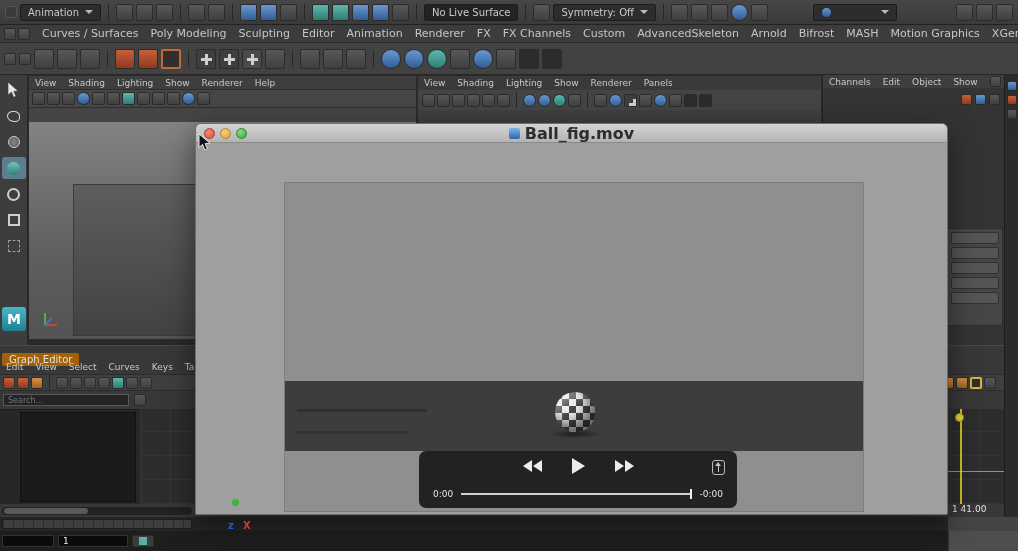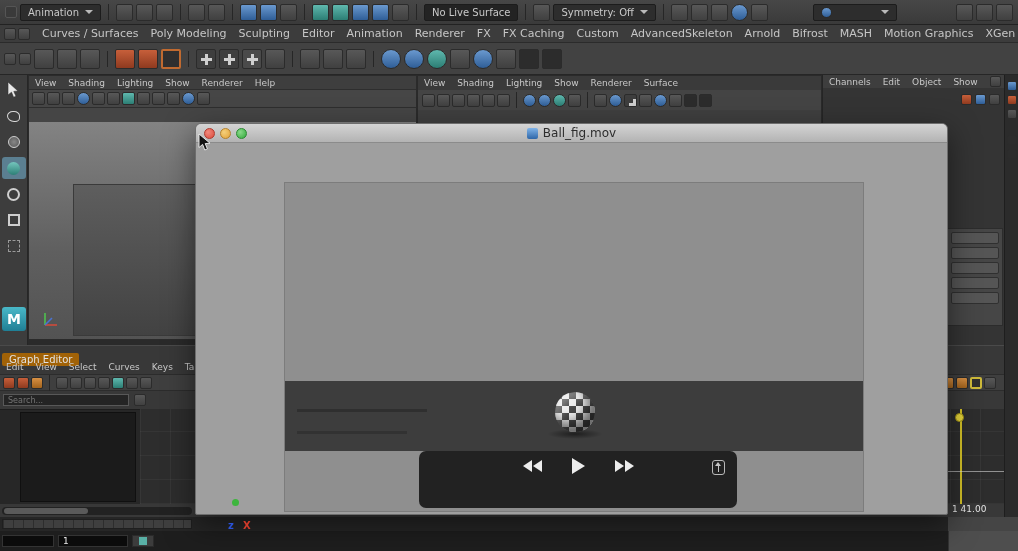--- a/index.html
+++ b/index.html
@@ -95,21 +95,21 @@
   <div class="a row" data-name="shelf-tabs" style="left:0;top:25px;width:1018px;height:18px;background:#3c3c3c;border-bottom:1px solid #2b2b2b;padding-left:4px;">
     <span class="ic s12" data-name="shelf-collapse-icon" style="margin-right:2px;"></span>
     <span class="ic s12" data-name="shelf-menu-icon" style="margin-right:6px;"></span>
     <span class="tab" data-name="shelf-tab-curves-surfaces">Curves / Surfaces</span>
     <span class="tab" data-name="shelf-tab-poly-modeling">Poly Modeling</span>
     <span class="tab" data-name="shelf-tab-sculpting">Sculpting</span>
     <span class="tab" data-name="shelf-tab-rigging">Editor</span>
     <span class="tab" data-name="shelf-tab-animation">Animation</span>
     <span class="tab" data-name="shelf-tab-rendering">Renderer</span>
     <span class="tab" data-name="shelf-tab-fx">FX</span>
-    <span class="tab" data-name="shelf-tab-fx-caching">FX Caching</span>
+    <span class="tab" data-name="shelf-tab-fx-caching">FX Channels</span>
     <span class="tab" data-name="shelf-tab-custom">Custom</span>
     <span class="tab" data-name="shelf-tab-advancedskeleton">AdvancedSkeleton</span>
     <span class="tab" data-name="shelf-tab-arnold">Arnold</span>
     <span class="tab" data-name="shelf-tab-bifrost">Bifrost</span>
     <span class="tab" data-name="shelf-tab-mash">MASH</span>
     <span class="tab" data-name="shelf-tab-motion-graphics">Motion Graphics</span>
     <span class="tab" data-name="shelf-tab-xgen">XGen</span>
   </div>
 
   <div class="a row" data-name="shelf" style="left:0;top:43px;width:1018px;height:32px;background:#424242;border-bottom:1px solid #262626;padding-left:4px;gap:3px;">
@@ -204,21 +204,21 @@
     </div>
   </div>
 
   <div class="a" data-name="viewport-panel-menus" style="left:417px;top:75px;width:405px;height:50px;background:#3f3f3f;border:1px solid #2a2a2a;">
     <div class="row" data-name="viewport-menubar" style="height:14px;background:#3a3a3a;">
       <span class="pm" data-name="menu-view">View</span>
       <span class="pm" data-name="menu-shading">Shading</span>
       <span class="pm" data-name="menu-lighting">Lighting</span>
       <span class="pm" data-name="menu-show">Show</span>
       <span class="pm" data-name="menu-renderer">Renderer</span>
-      <span class="pm" data-name="menu-panels">Surface</span>
+      <span class="pm" data-name="menu-panels">Panels</span>
     </div>
     <div class="row" data-name="viewport-toolbar" style="height:20px;gap:2px;padding-left:4px;background:#444;">
       <span class="ic s13" data-name="viewport-toolbar-icon"></span>
       <span class="ic s13" data-name="viewport-toolbar-icon"></span>
       <span class="ic s13" data-name="viewport-toolbar-icon"></span>
       <span class="ic s13" data-name="viewport-toolbar-icon"></span>
       <span class="ic s13" data-name="viewport-toolbar-icon"></span>
       <span class="ic s13" data-name="viewport-toolbar-icon"></span>
       <span class="sep" data-name="divider"></span>
       <span class="ic s13 round c-blue" data-name="viewport-toolbar-icon"></span>
@@ -333,21 +333,21 @@
     <div data-name="playback-controls-block" style="width:70px;height:20px;background:#4e4e4e;border-left:1px solid #333;"></div>
   </div>
 
   <div class="a" data-name="player-window" style="left:195px;top:123px;width:753px;height:392px;background:#9f9f9f;border:1px solid #6d6d6d;border-radius:6px 6px 2px 2px;box-shadow:0 10px 30px rgba(0,0,0,.5);z-index:40;">
     <div class="row" data-name="player-titlebar" style="height:19px;background:linear-gradient(#d4d4d4,#b3b3b3);border-bottom:1px solid #8b8b8b;border-radius:5px 5px 0 0;position:relative;">
       <span class="tl" data-name="close-button" style="left:8px;background:radial-gradient(circle at 35% 35%,#f08a7d,#dd4a3c);border-color:#b03a2e;"></span>
       <span class="tl" data-name="minimize-button" style="left:24px;background:radial-gradient(circle at 35% 35%,#f5cf7a,#e2a33a);border-color:#b5822c;"></span>
       <span class="tl" data-name="zoom-button" style="left:40px;background:radial-gradient(circle at 35% 35%,#8ad98a,#31a93a);border-color:#2a8a31;"></span>
       <div class="row" data-name="player-title-group" style="margin:0 auto;gap:5px;">
         <span data-name="movie-icon" style="width:11px;height:11px;border-radius:2px;background:linear-gradient(#7fb3e8,#2e66a8);display:block;"></span>
-        <span data-name="player-title" style="font-size:12px;color:#2d2d2d;white-space:nowrap;">Ball_fig.mov</span>
+        <span data-name="player-title" style="font-size:16px;color:#2d2d2d;white-space:nowrap;font-weight:bold;">Ball_fig.mov</span>
       </div>
     </div>
     <div class="a" data-name="video-area" style="left:88px;top:58px;width:580px;height:330px;background:#8f8f8f;border:1px solid #7c7c7c;">
       <div class="a" data-name="video-floor" style="left:0;top:198px;width:100%;height:70px;background:#3d3d3d;"></div>
       <div class="a" data-name="video-artifact-line" style="left:12px;top:226px;width:130px;height:3px;background:rgba(0,0,0,.22);"></div>
       <div class="a" data-name="video-artifact-line" style="left:12px;top:248px;width:110px;height:3px;background:rgba(0,0,0,.18);"></div>
       <div class="a" data-name="ball-shadow" style="left:262px;top:246px;width:56px;height:10px;background:radial-gradient(ellipse at center,rgba(0,0,0,.5),rgba(0,0,0,0) 70%);"></div>
       <div class="a" data-name="checkered-ball" style="left:270px;top:209px;width:40px;height:40px;border-radius:50%;background-color:#e8e8e8;background-image:conic-gradient(#ececec 0 25%,#474747 0 50%,#ececec 0 75%,#474747 0);background-size:14px 14px;box-shadow:inset -7px -9px 12px rgba(0,0,0,.55),inset 5px 6px 9px rgba(255,255,255,.35);"></div>
       <div class="a" data-name="player-controls" style="left:134px;top:268px;width:318px;height:57px;background:rgba(26,26,26,.93);border-radius:7px;">
         <div class="row" data-name="transport-controls" style="position:absolute;left:0;top:7px;width:100%;justify-content:center;gap:30px;">
@@ -357,20 +357,27 @@
           </span>
           <span data-name="play-button">
             <i class="tri r big" data-name="play-icon"></i>
           </span>
           <span class="row" data-name="fast-forward-button" style="gap:1px;">
             <i class="tri r" data-name="fast-forward-icon"></i>
               <i class="tri r" data-name="fast-forward-icon"></i>
           </span>
         </div>
         <span class="a" data-name="share-button" style="right:12px;top:9px;width:13px;height:15px;border:1px solid #b9b9b9;border-radius:3px;"></span>
+        <div class="row" data-name="progress-row" style="position:absolute;left:14px;top:38px;width:290px;">
+          <span data-name="time-elapsed" style="font-size:9px;color:#e4e4e4;">0:00</span>
+          <span data-name="progress-track" style="flex:1;height:2px;background:#cfcfcf;margin:0 8px;position:relative;display:block;">
+            <span data-name="progress-playhead" style="position:absolute;right:0;top:-4px;width:2px;height:10px;background:#efefef;display:block;"></span>
+          </span>
+          <span data-name="time-remaining" style="font-size:9px;color:#e4e4e4;">-0:00</span>
+        </div>
       </div>
     </div>
   </div>
 
   <svg class="a" data-name="mouse-cursor" style="left:198px;top:133px;z-index:60;" width="14" height="19" viewBox="0 0 14 19">
     <path d="M1 1 L1 14.5 L4.6 11.4 L6.8 17 L9.4 15.9 L7.2 10.6 L12 10.2 Z" fill="#141414" stroke="#f2f2f2" stroke-width="0.9"></path>
   </svg>
   <span class="a" data-name="axis-y-dot" style="left:232px;top:499px;width:7px;height:7px;border-radius:50%;background:#3db53d;z-index:55;"></span>
   <span class="a" data-name="axis-z-label" style="left:228px;top:520px;font-size:10px;font-weight:bold;color:#2a52d8;z-index:55;">z</span>
   <span class="a" data-name="axis-x-label" style="left:243px;top:520px;font-size:10px;font-weight:bold;color:#d03a2a;z-index:55;">X</span>

